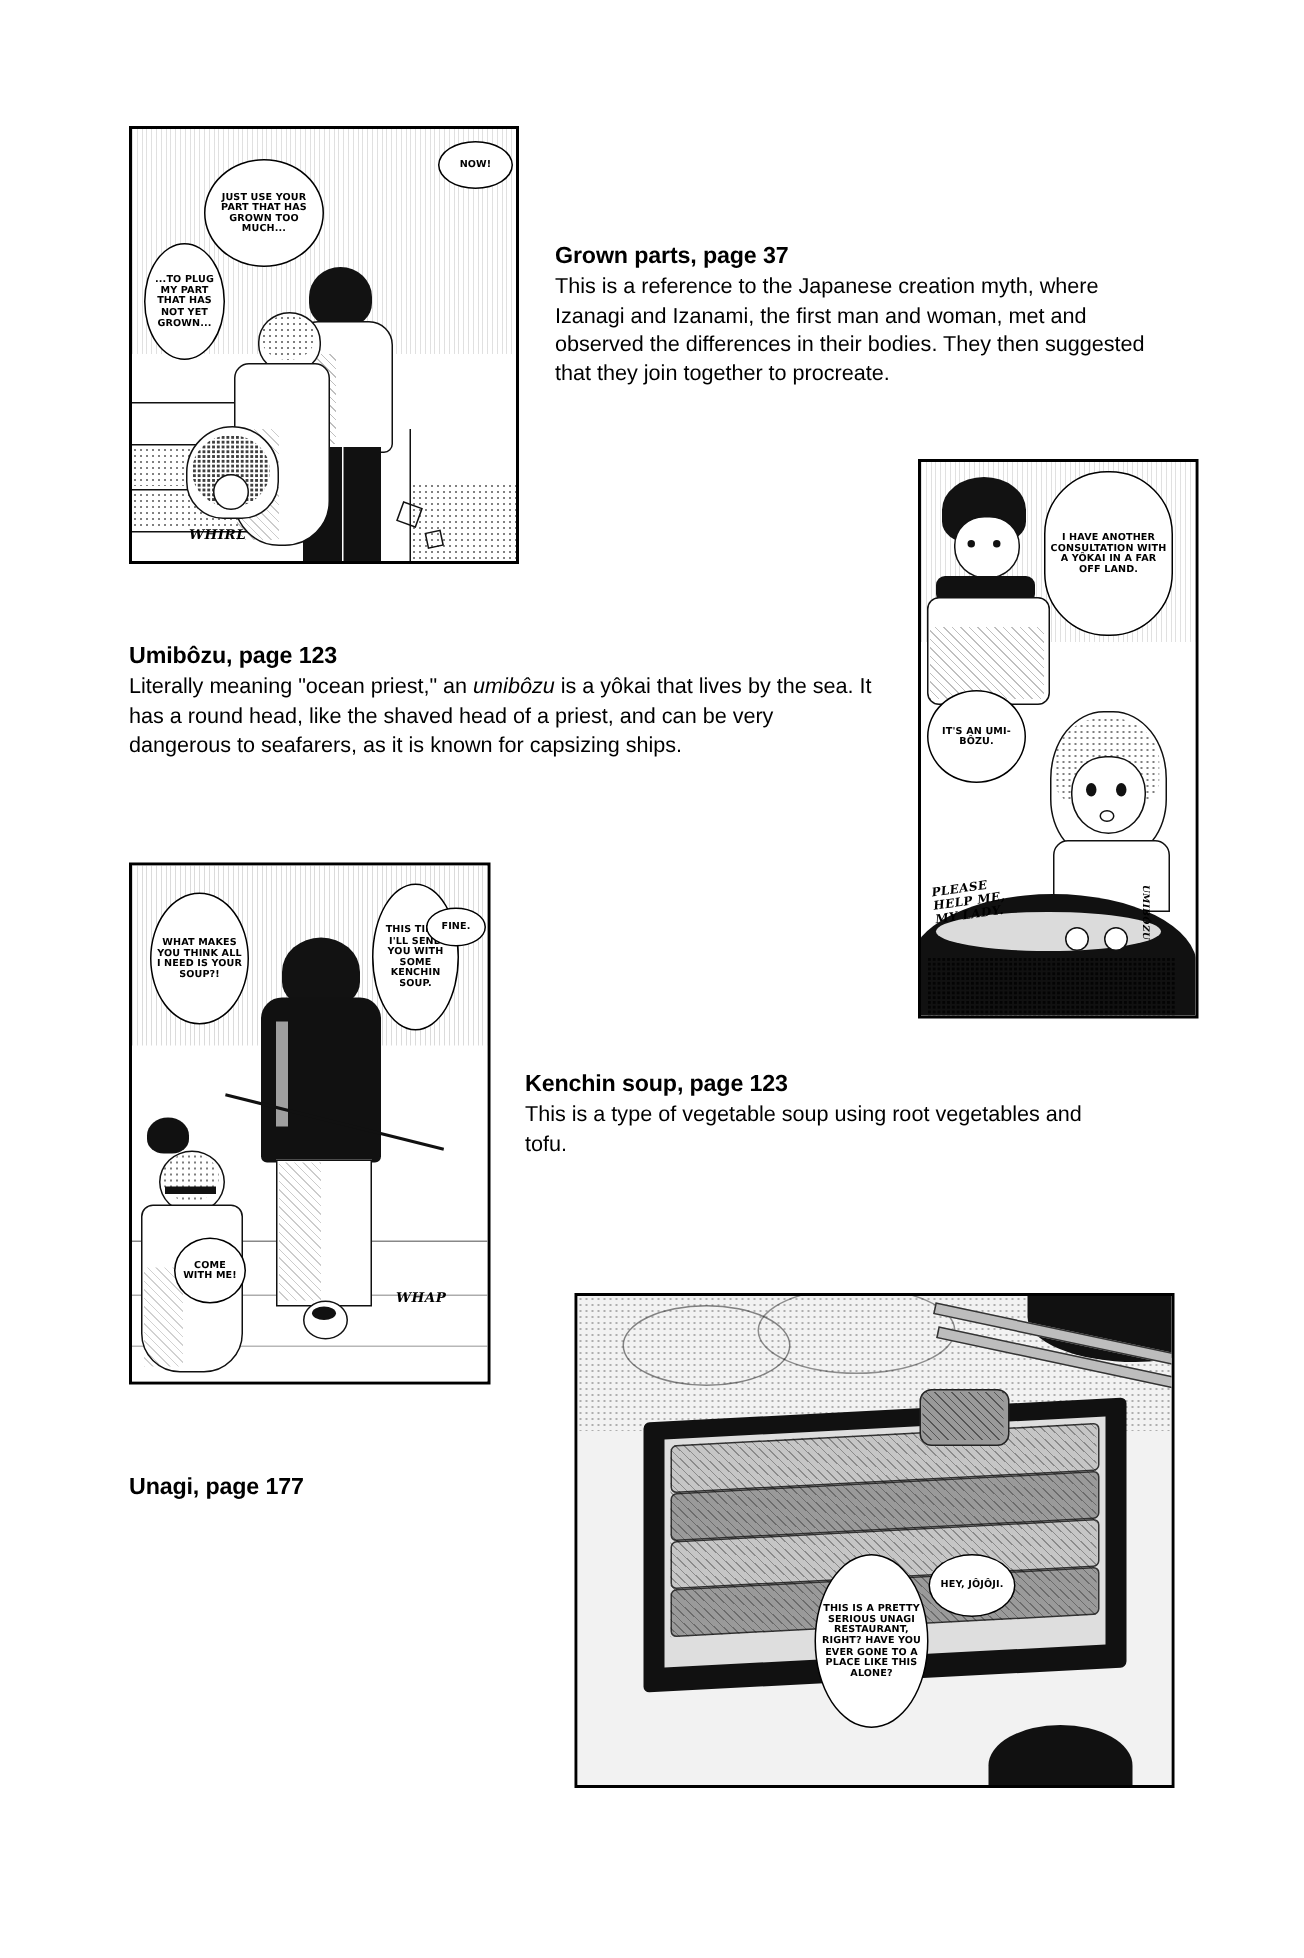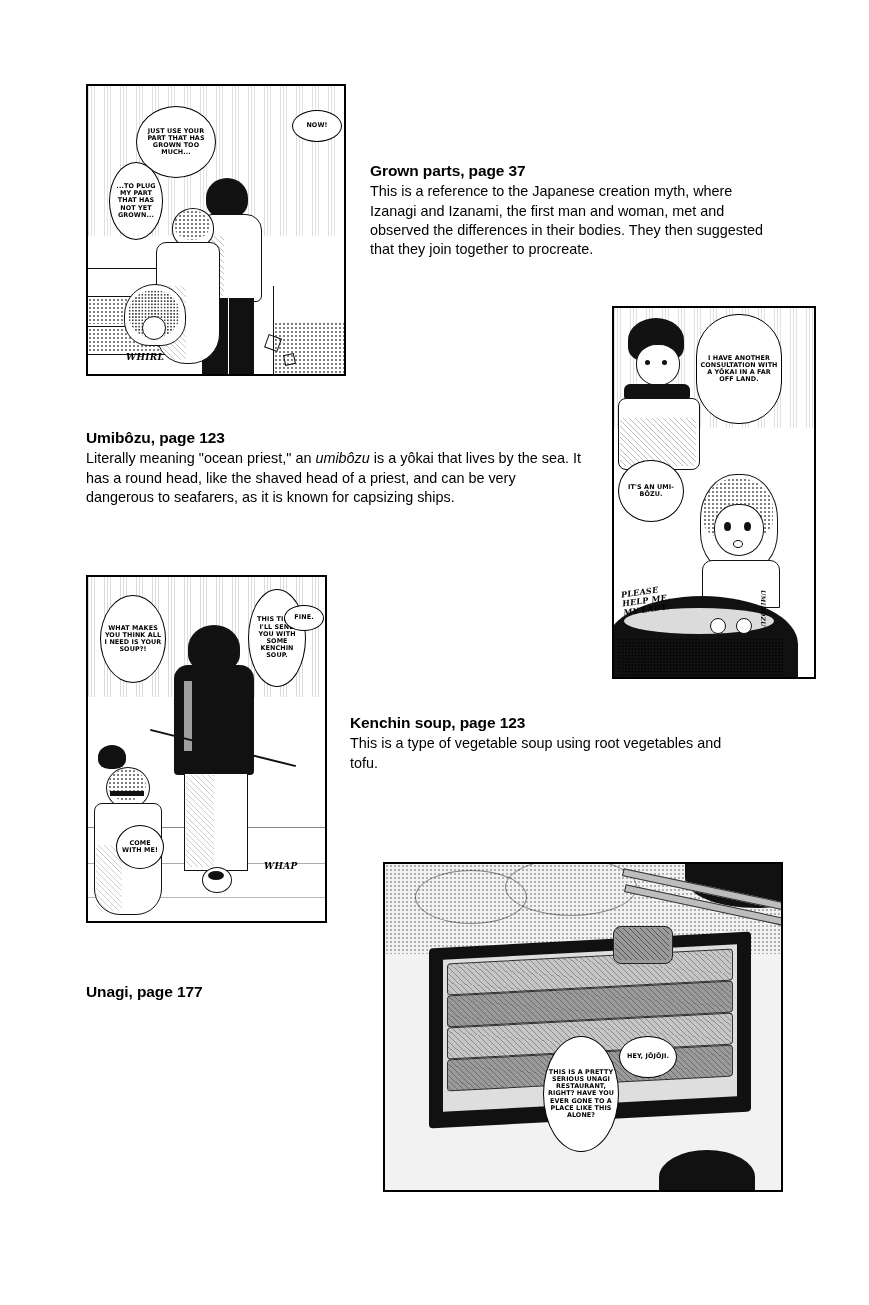--- a/index.html
+++ b/index.html
@@ -158,36 +158,36 @@
     <div class="shape" style="left:36px; top:198px; width:60px; height:60px; border:1.5px solid #111; border-radius:50% 50% 40% 40%; background:#fff;"></div>
     <div class="shape tone-dense" style="left:40px; top:204px; width:52px; height:48px; border-radius:50%;"></div>
     <div class="shape" style="left:54px; top:230px; width:22px; height:22px; border:1.6px solid #111; border-radius:50%; background:#fff;"></div>
 
     <div class="shape" style="left:178px; top:250px; width:12px; height:12px; border:1.3px solid #111; transform:rotate(20deg);"></div>
     <div class="shape" style="left:196px; top:268px; width:9px; height:9px; border:1.3px solid #111; transform:rotate(-12deg);"></div>
 
     <div class="bubble" style="left:48px; top:20px; width:80px; height:72px;">
       <span>JUST USE YOUR PART THAT HAS GROWN TOO MUCH...</span>
     </div>
-    <div class="bubble" style="left:204px; top:24px; width:50px; height:32px;">
+    <div class="bubble" style="left:204px; top:8px; width:50px; height:32px;">
       <span>NOW!</span>
     </div>
-    <div class="bubble" style="left:21px; top:76px; width:54px; height:78px;">
+    <div class="bubble" style="left:8px; top:76px; width:54px; height:78px;">
       <span>...TO PLUG MY PART THAT HAS NOT YET GROWN...</span>
     </div>
 
     <div class="sfx" style="left:38px; top:266px;">WHIRL</div>
   </div>
 
   <div class="note" style="left:370px; top:161px; width:412px;">
     <div class="note-title">Grown parts, page 37</div>
     <div class="note-body">This is a reference to the Japanese creation myth, where Izanagi and Izanami, the first man and woman, met and observed the differences in their bodies. They then suggested that they join together to procreate.</div>
   </div>
 
-  <div class="panel" style="left:612px; top:306px; width:204px; height:373px;">
+  <div class="panel" style="left:612px; top:306px; width:187px; height:373px;">
 
     <div class="shape" style="left:0; top:0; width:100%; height:100%; background:#fff;"></div>
     <div class="shape hatch-v" style="left:0; top:0; width:100%; height:120px; opacity:.12;"></div>
 
     <div class="shape hair" style="left:14px; top:10px; width:56px; height:44px; border-radius:52% 52% 34% 34%;"></div>
     <div class="shape face" style="left:22px; top:36px; width:42px; height:40px;"></div>
     <div class="shape ink" style="left:31px; top:52px; width:5px; height:5px; border-radius:50%;"></div>
     <div class="shape ink" style="left:48px; top:52px; width:5px; height:5px; border-radius:50%;"></div>
     <div class="shape ink" style="left:10px; top:76px; width:66px; height:18px; border-radius:6px;"></div>
     <div class="shape" style="left:4px; top:90px; width:80px; height:70px; border:1.5px solid #111; background:#fff; border-radius:8px;"></div>

